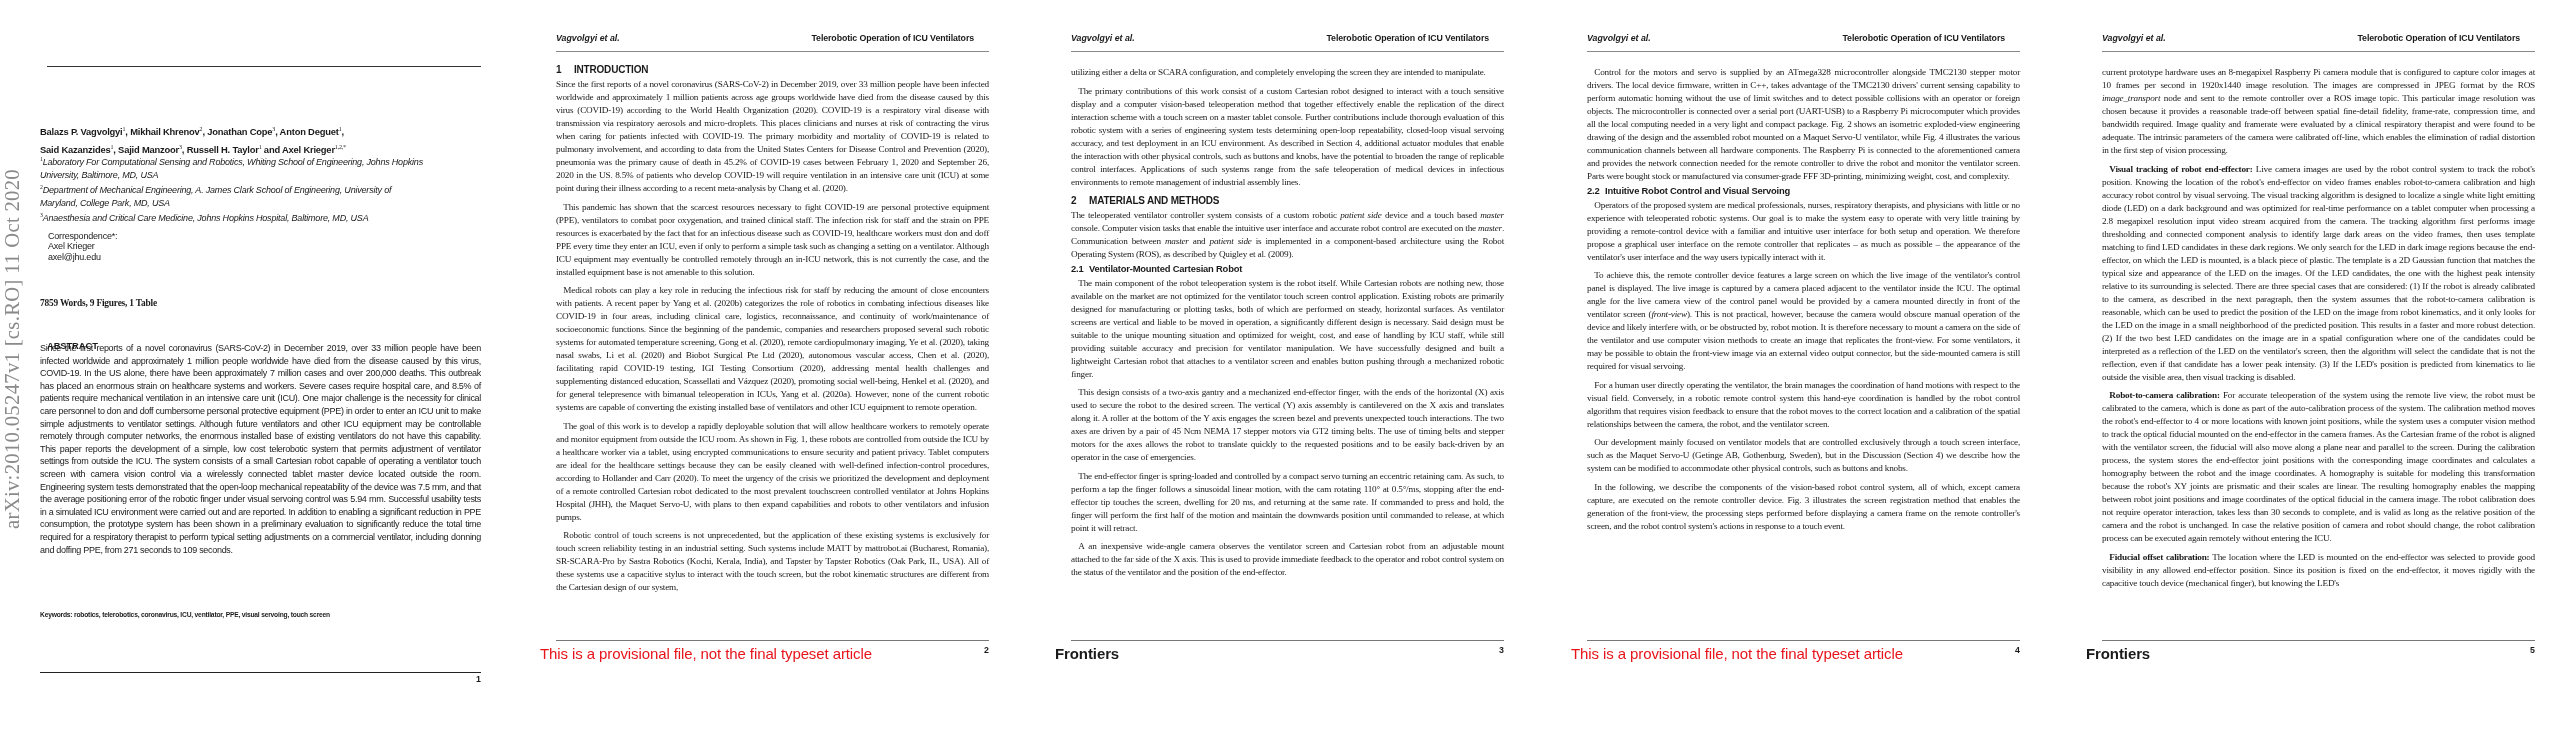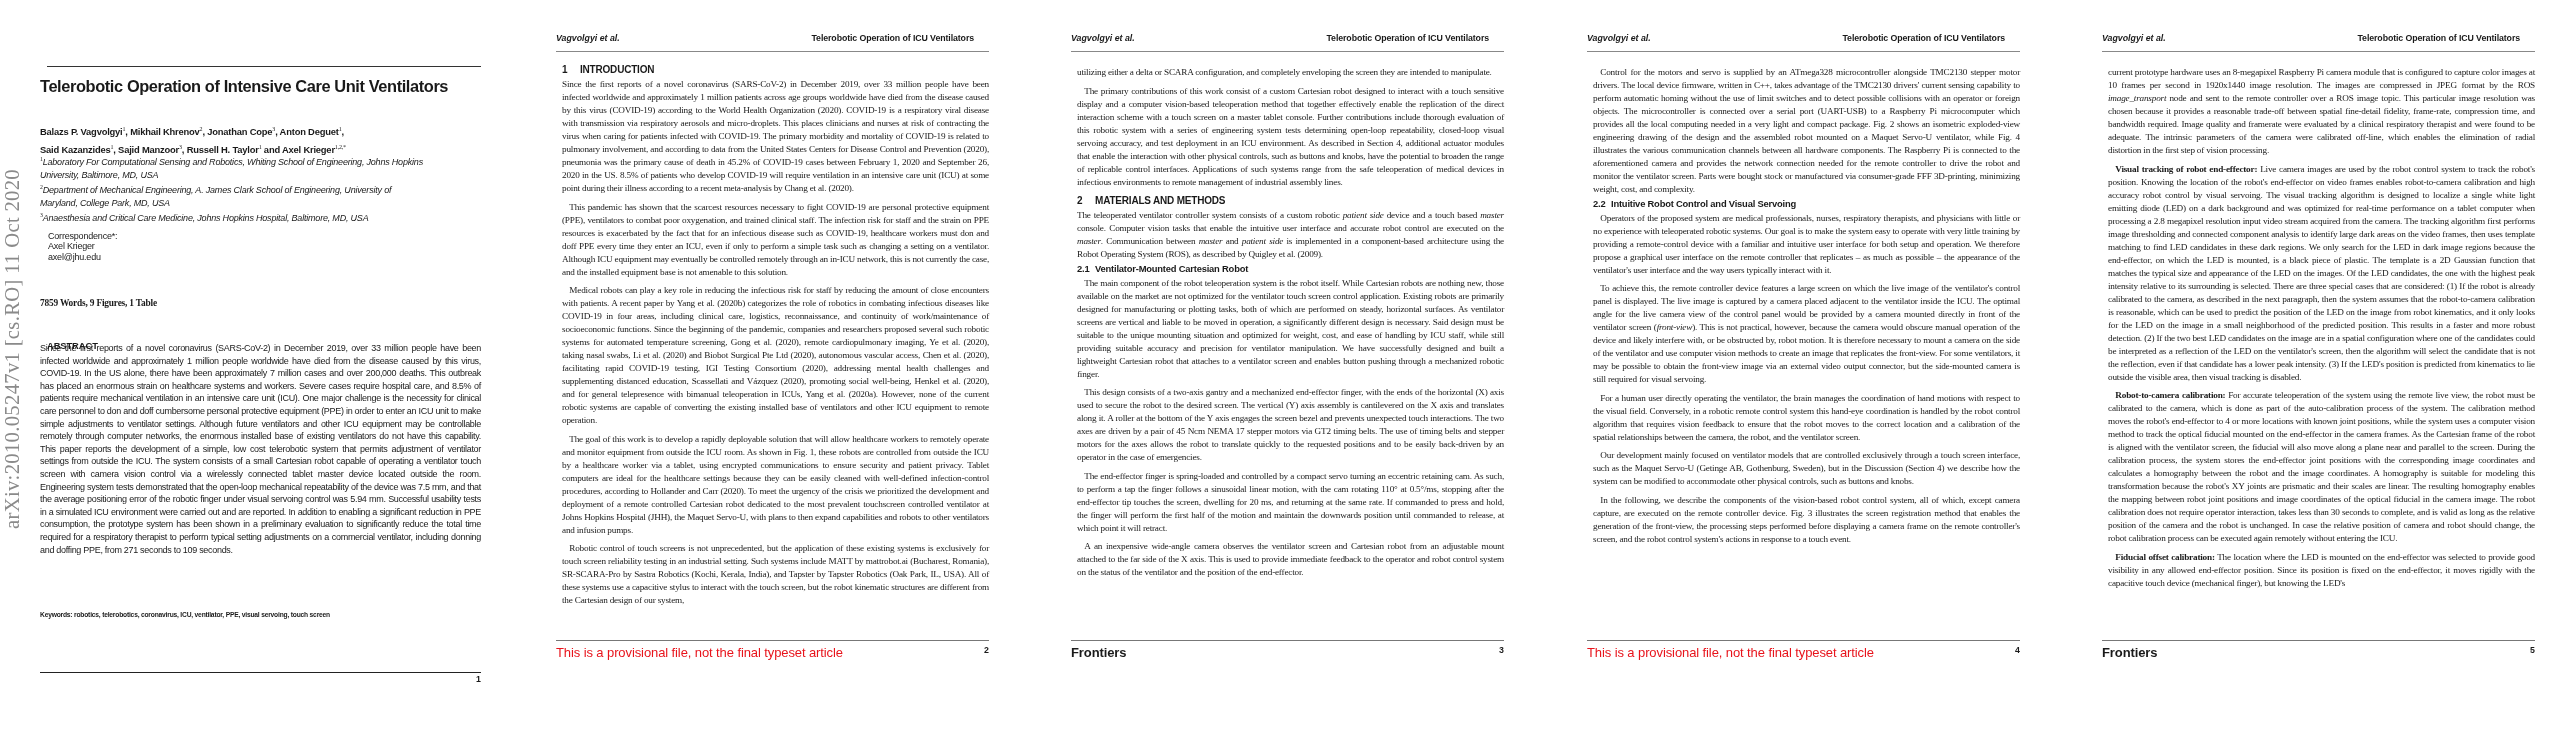--- a/index.html
+++ b/index.html
@@ -3,28 +3,28 @@
 <meta charset="utf-8">
 <style>
   html,body{margin:0;padding:0;background:#fff;}
   body{width:2576px;height:729px;overflow:hidden;position:relative;color:#1a1a1a;}
   .page{position:absolute;top:0;width:515px;height:729px;background:#fff;overflow:hidden;}
   .p1{left:0}.p2{left:515px}.p3{left:1030px}.p4{left:1546px}.p5{left:2061px}
   .running-head{position:absolute;left:41px;right:56px;top:33px;height:12px;font-family:"Liberation Sans",sans-serif;font-size:8.8px;}
   .running-head .authors{position:absolute;left:0;font-weight:bold;font-style:italic;}
   .running-head .short-title{position:absolute;right:0;font-weight:bold;letter-spacing:-0.1px;}
   .head-rule{position:absolute;left:41px;right:41px;top:51px;height:0;border-top:1.3px solid #888;}
-  .body{position:absolute;left:47px;right:41px;top:61px;font-family:"Liberation Serif",serif;font-size:9.2px;line-height:13px;text-align:justify;letter-spacing:-0.2px;}
+  .body{position:absolute;left:41px;right:41px;top:61px;font-family:"Liberation Serif",serif;font-size:9.2px;line-height:13px;text-align:justify;letter-spacing:-0.2px;}
   .body p{margin:0 0 5.5px 0;text-indent:7.3px;}
   .body p.noindent{text-indent:0;}
   .body h2{font-family:"Liberation Sans",sans-serif;font-size:10px;font-weight:bold;margin:2.4px 0 1.8px 0;letter-spacing:-0.2px;}
   .body h3{font-family:"Liberation Sans",sans-serif;font-size:9.4px;font-weight:bold;margin:1.2px 0 1.8px 0;letter-spacing:-0.2px;}
   .body h2 .num,.body h3 .num{display:inline-block;width:18px;}
   .foot-rule{position:absolute;left:41px;right:41px;top:640px;border-top:1.2px solid #777;}
-  .foot-left{position:absolute;left:41px;top:645px;font-family:"Liberation Sans",sans-serif;font-size:13px;letter-spacing:-0.1px;}
+  .foot-left{position:absolute;left:25px;top:645px;font-family:"Liberation Sans",sans-serif;font-size:15px;letter-spacing:-0.1px;}
   .foot-left.red{color:#e8141c;}
   .foot-left.bold{font-weight:bold;}
   .foot-num{position:absolute;right:41px;top:645px;font-family:"Liberation Sans",sans-serif;font-size:8.8px;font-weight:bold;}
 
   
   .p1-top-rule{position:absolute;left:47px;width:434px;top:66px;border-top:1.2px solid #333;}
   .title{position:absolute;left:40px;top:76px;width:425px;font-family:"Liberation Sans",sans-serif;font-size:16.4px;line-height:20.7px;font-weight:bold;letter-spacing:-0.4px;}
   .author-list{position:absolute;left:40px;top:122px;width:425px;font-family:"Liberation Sans",sans-serif;font-size:9.4px;line-height:14.6px;font-weight:bold;letter-spacing:-0.2px;}
   .author-list sup{font-weight:normal;font-family:"Liberation Serif",serif;font-size:6px;}
   .affils{position:absolute;left:40px;top:153px;width:389px;font-family:"Liberation Sans",sans-serif;font-size:9px;line-height:12.5px;font-style:italic;letter-spacing:-0.2px;}
@@ -37,21 +37,20 @@
   .p1-foot-rule{position:absolute;left:40px;width:441px;top:672px;border-top:1.2px solid #222;}
   .p1-num{position:absolute;right:34px;top:674px;font-family:"Liberation Sans",sans-serif;font-size:8.8px;font-weight:bold;}
   .arxiv-stamp{position:absolute;left:1.2px;top:529px;transform:rotate(-90deg);transform-origin:0 0;font-family:"Liberation Serif",serif;font-size:20.7px;color:#8a8a8a;white-space:nowrap;letter-spacing:0.3px;}
 </style>
 </head>
 <body>
 
 <div class="page p1">
   <div class="arxiv-stamp">arXiv:2010.05247v1  [cs.RO]  11 Oct 2020</div>
   <div class="p1-top-rule"></div>
-  <div class="title">Telerobotic Operation of Intensive Care Unit Ventilators</div>
   <div class="author-list">
     <span><span>Balazs P. Vagvolgyi</span><sup>1</sup><span>, </span></span><span><span>Mikhail Khrenov</span><sup>2</sup><span>, </span></span><span><span>Jonathan Cope</span><sup>3</sup><span>, </span></span><span><span>Anton Deguet</span><sup>1</sup><span>,</span></span><br>
     <span><span>Said Kazanzides</span><sup>1</sup><span>, </span></span><span><span>Sajid Manzoor</span><sup>3</sup><span>, </span></span><span><span>Russell H. Taylor</span><sup>1</sup><span> and </span></span><span><span>Axel Krieger</span><sup>1,2,*</sup></span>
   </div>
   <div class="affils">
     <div><sup>1</sup><span>Laboratory For Computational Sensing and Robotics, Whiting School of Engineering, Johns Hopkins University, Baltimore, MD, USA</span></div>
     <div><sup>2</sup><span>Department of Mechanical Engineering, A. James Clark School of Engineering, University of Maryland, College Park, MD, USA</span></div>
     <div><sup>3</sup><span>Anaesthesia and Critical Care Medicine, Johns Hopkins Hospital, Baltimore, MD, USA</span></div>
   </div>
   <div class="corr">

